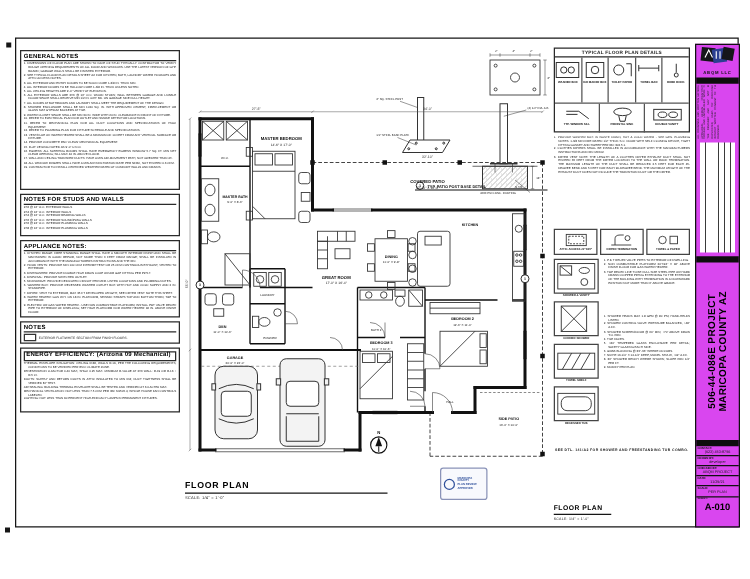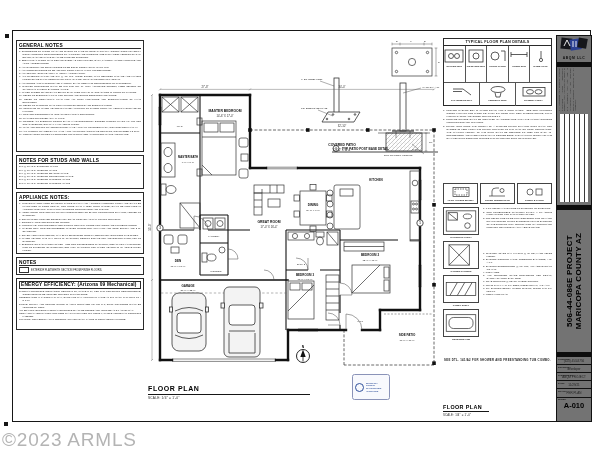--- a/index.html
+++ b/index.html
@@ -20,21 +20,21 @@
   .dhd{font-weight:bold;font-size:3.8px;text-align:center;border-bottom:.7px solid #2a2a2a;
        padding:1px 0;letter-spacing:.2px}
   .drow{display:flex}
   .dcell{flex:1;border-right:.5px solid #555;display:flex;flex-direction:column;align-items:center;
          padding-top:1.5px;overflow:hidden}
   .dcell:last-child{border-right:none}
   .dcap{font-size:2.3px;font-weight:bold;text-align:center;line-height:1.1;margin-top:1px;color:#111}
   .thumb{border:.6px solid #444;display:flex;align-items:center;justify-content:center;background:#fff}
   .tcap{font-size:2.3px;font-weight:bold;text-align:center;line-height:1.1;margin-top:.5px}
   
-  .tb{left:556px;top:35px;width:36px;height:387px;border:1px solid #111;background:#737373}
+  .tb{left:556px;top:35px;width:36px;height:387px;border:1px solid #111;background:#d946ef}
   .tb-bar{background:#0d0d0d}
   .rot{transform-origin:0 0}
   .fieldrow{border-top:.6px solid #111;padding:.5px 1px;overflow:hidden}
   .flab{font-size:2.3px;font-weight:bold;color:#111;line-height:1.1}
   .fval{font-size:3px;text-align:center;line-height:1.2;color:#222}
   .titles{font-weight:bold;color:#000}
   .underl{background:#161616;height:1px}
   .scalesub{font-size:3.2px;color:#222;letter-spacing:.2px}
   .wm{font-size:19px;color:#b4b4b4;font-weight:500;letter-spacing:.8px}
   svg{display:block}
@@ -669,15 +669,14 @@
         <div class="flab">SCALE:</div>
         <div class="fval">PER PLAN</div>
       </div>
       <div class="fieldrow">
         <div class="flab">SHEET:</div>
         <div class="fval" style="font-size:7.5px;font-weight:bold;color:#000">A-010</div>
       </div>
     </div>
   </div>
 
-  <div class="abs wm" style="left:2px;top:429px">©2023 ARMLS</div>
 
 </div>
 
 </body></html>

